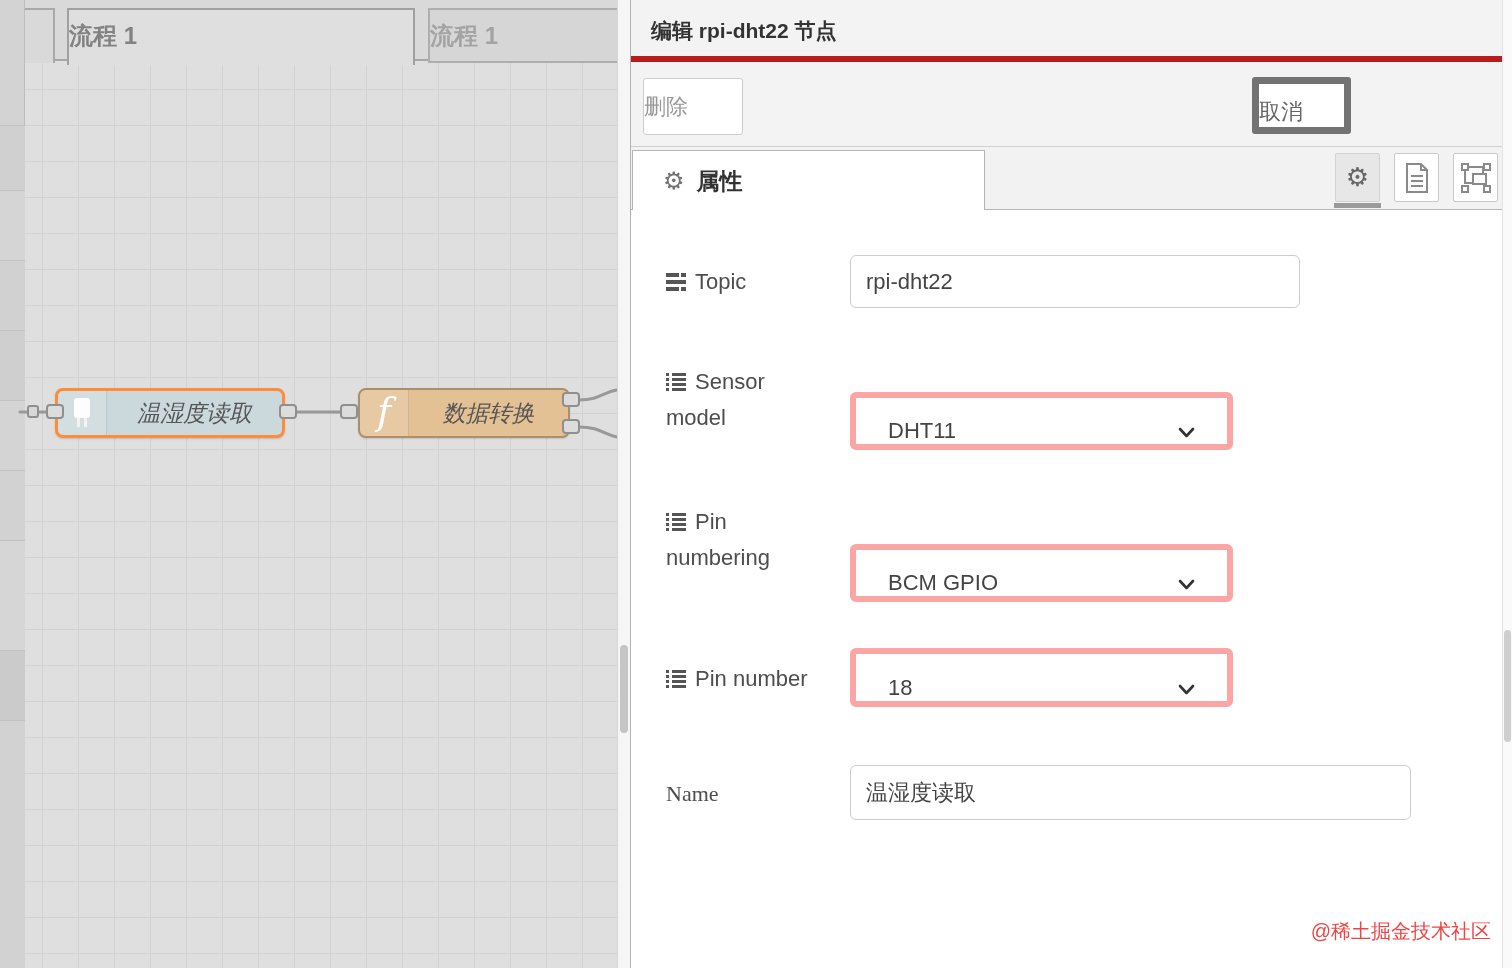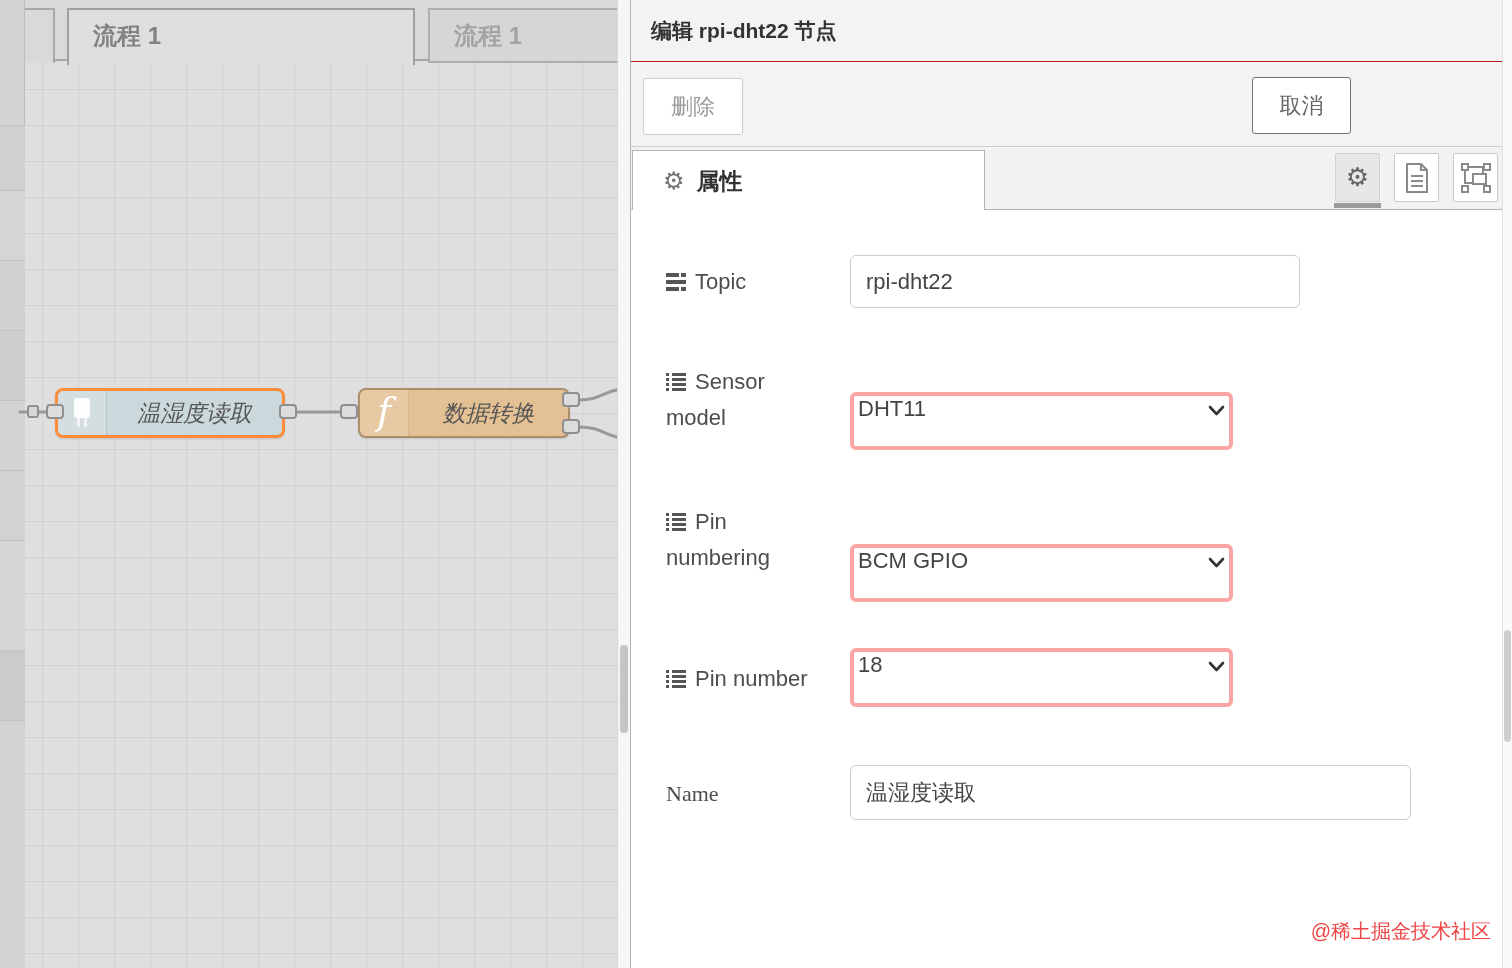--- a/index.html
+++ b/index.html
@@ -11,21 +11,21 @@
 
   .palette-strip { position:absolute; left:0; top:0; width:25px; height:968px;
     background:#d3d3d3; border-right:1px solid #bdbdbd; z-index:3; }
   .palette-cell { position:absolute; left:0; width:25px; border-top:1px solid #c2c2c2; }
 
   .tabbar { position:absolute; left:25px; top:0; width:592px; height:61px;
     background:#d9d9d9; border-bottom:2px solid #a6a6a6; z-index:2; }
   .tab-spacer { position:absolute; left:-18px; top:8px; width:48px; height:55px;
     background:#d9d9d9; border:2px solid #a9a9a9; border-bottom:none; }
   .tab { position:absolute; top:8px; height:55px; font-size:24px; font-weight:bold;
-    line-height:52px; padding-left:24px; }
+    line-height:52px; }
   .tab.active { left:42px; width:348px; background:#dfdfdf; border:2px solid #a0a0a0;
     border-bottom:none; color:#828282; height:57px; z-index:4; }
   .tab.inactive { left:403px; width:214px; background:#d6d6d6; border:2px solid #aeaeae;
     color:#a3a3a3; }
 
   .canvas { position:absolute; left:25px; top:61px; width:592px; height:907px;
     background-color:#dfdfdf;
     background-image:
       linear-gradient(to right,#d2d2d2 1px,transparent 1px),
       linear-gradient(to bottom,#d2d2d2 1px,transparent 1px);
@@ -59,30 +59,30 @@
   .canvas-scrollbar { position:absolute; left:617px; top:0; width:13px; height:968px;
     background:#f6f6f6; border-left:1px solid #d6d6d6; z-index:8; }
   .canvas-scroll-handle { position:absolute; left:2px; top:645px; width:8px; height:88px;
     background:#c5c5c5; border-radius:4px; }
 
   
   .edit-panel { position:absolute; left:630px; top:0; width:882px; height:968px;
     background:#fff; border-left:1px solid #b3b3b3; z-index:10; }
 
   .panel-header { position:absolute; left:0; top:0; width:882px; height:62px;
-    background:#f3f3f3; border-bottom:1px solid #b91c1c; }
+    background:#f3f3f3; border-bottom:6px solid #b91c1c; }
   .panel-title { position:absolute; left:20px; top:17px; font-size:21px; font-weight:bold; color:#333; }
 
   .panel-toolbar { position:absolute; left:0; top:62px; width:882px; height:85px;
     background:#f3f3f3; border-bottom:1px solid #cfcfcf; }
-  .btn { position:absolute; border-radius:3px; font-size:22px; text-align:center; cursor:pointer; }
+  .btn { position:absolute; border-radius:3px; font-size:22px; text-align:left; cursor:pointer; }
   .btn-delete { left:12px; top:16px; width:100px; height:57px; line-height:55px;
     background:#fff; border:1px solid #ccc; color:#999; }
   .btn-cancel { left:621px; top:15px; width:99px; height:57px; line-height:55px;
-    background:#fff; border:1px solid #737373; color:#666; }
+    background:#fff; border:7px solid #737373; color:#666; }
   .btn-done { left:748px; top:14px; width:102px; height:59px; line-height:59px;
     background:#a42822; border:1px solid #8e1f1a; color:#fff; }
 
   .panel-tabrow { position:absolute; left:0; top:147px; width:882px; height:63px;
     background:#f2f2f2; border-bottom:1px solid #b5b5b5; }
   .props-tab { position:absolute; left:1px; top:3px; width:353px; height:61px;
     background:#fff; border:1px solid #b5b5b5; border-bottom:none;
     display:flex; align-items:center; padding-left:30px; gap:12px; }
   .props-tab .gear-glyph { font-size:24px; color:#737373; line-height:1; }
   .props-tab .props-label { font-size:23px; font-weight:bold; color:#333; }
@@ -100,23 +100,23 @@
 
   .form-label { position:absolute; left:35px; font-size:22px; color:#4d4d4d; line-height:34px; }
   .lbl-icon { display:inline-block; vertical-align:-2px; margin-right:9px; }
 
   .text-input { position:absolute; left:219px; height:53px; border:1px solid #ccc;
     border-radius:6px; font-size:22px; color:#444; padding:0 15px; background:#fff;
     font-family:"Liberation Sans","DejaVu Sans",sans-serif; outline:none; }
   .input-topic { top:45px; width:450px; }
   .input-name  { top:555px; width:561px; height:55px; }
 
-  .select { position:absolute; left:219px; width:383px; height:58px; border:4px solid #fca5a5;
-    border-radius:6px; background:#fff; display:flex; align-items:flex-start;
-    padding:0 4px; font-size:22px; color:#444; cursor:pointer; }
+  .select { position:absolute; left:219px; width:383px; height:58px; border:6px solid #fca5a5;
+    border-radius:6px; background:#fff; display:flex; align-items:flex-end;
+    padding:0 32px; font-size:22px; color:#444; cursor:pointer; }
   .select .chev { margin-left:auto; }
   .sel-sensor { top:182px; } .sel-pinnum { top:334px; } .sel-pin { top:438px; height:59px; }
 
   .lbl-topic { top:55px; }
   .lbl-sensor { top:155px; width:120px; }
   .lbl-pinnumbering { top:295px; width:132px; }
   .lbl-pinnumber { top:452px; }
   .lbl-name { top:567px;font-family:Liberation Serif, serif; }
 
   .watermark { position:absolute; right:22px; top:708px; font-size:20px; color:#ef4444; }

